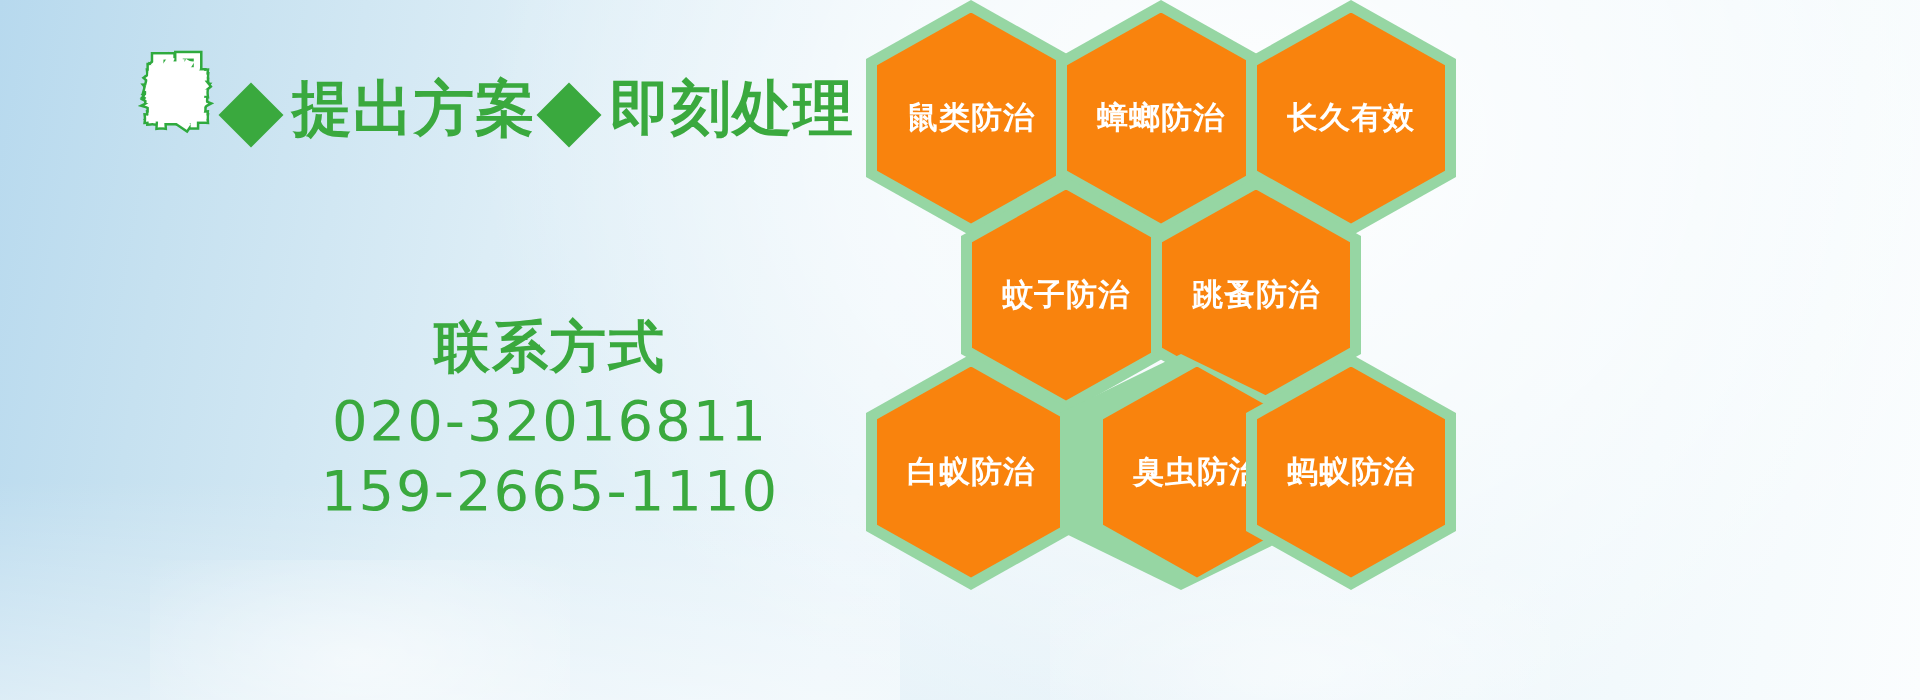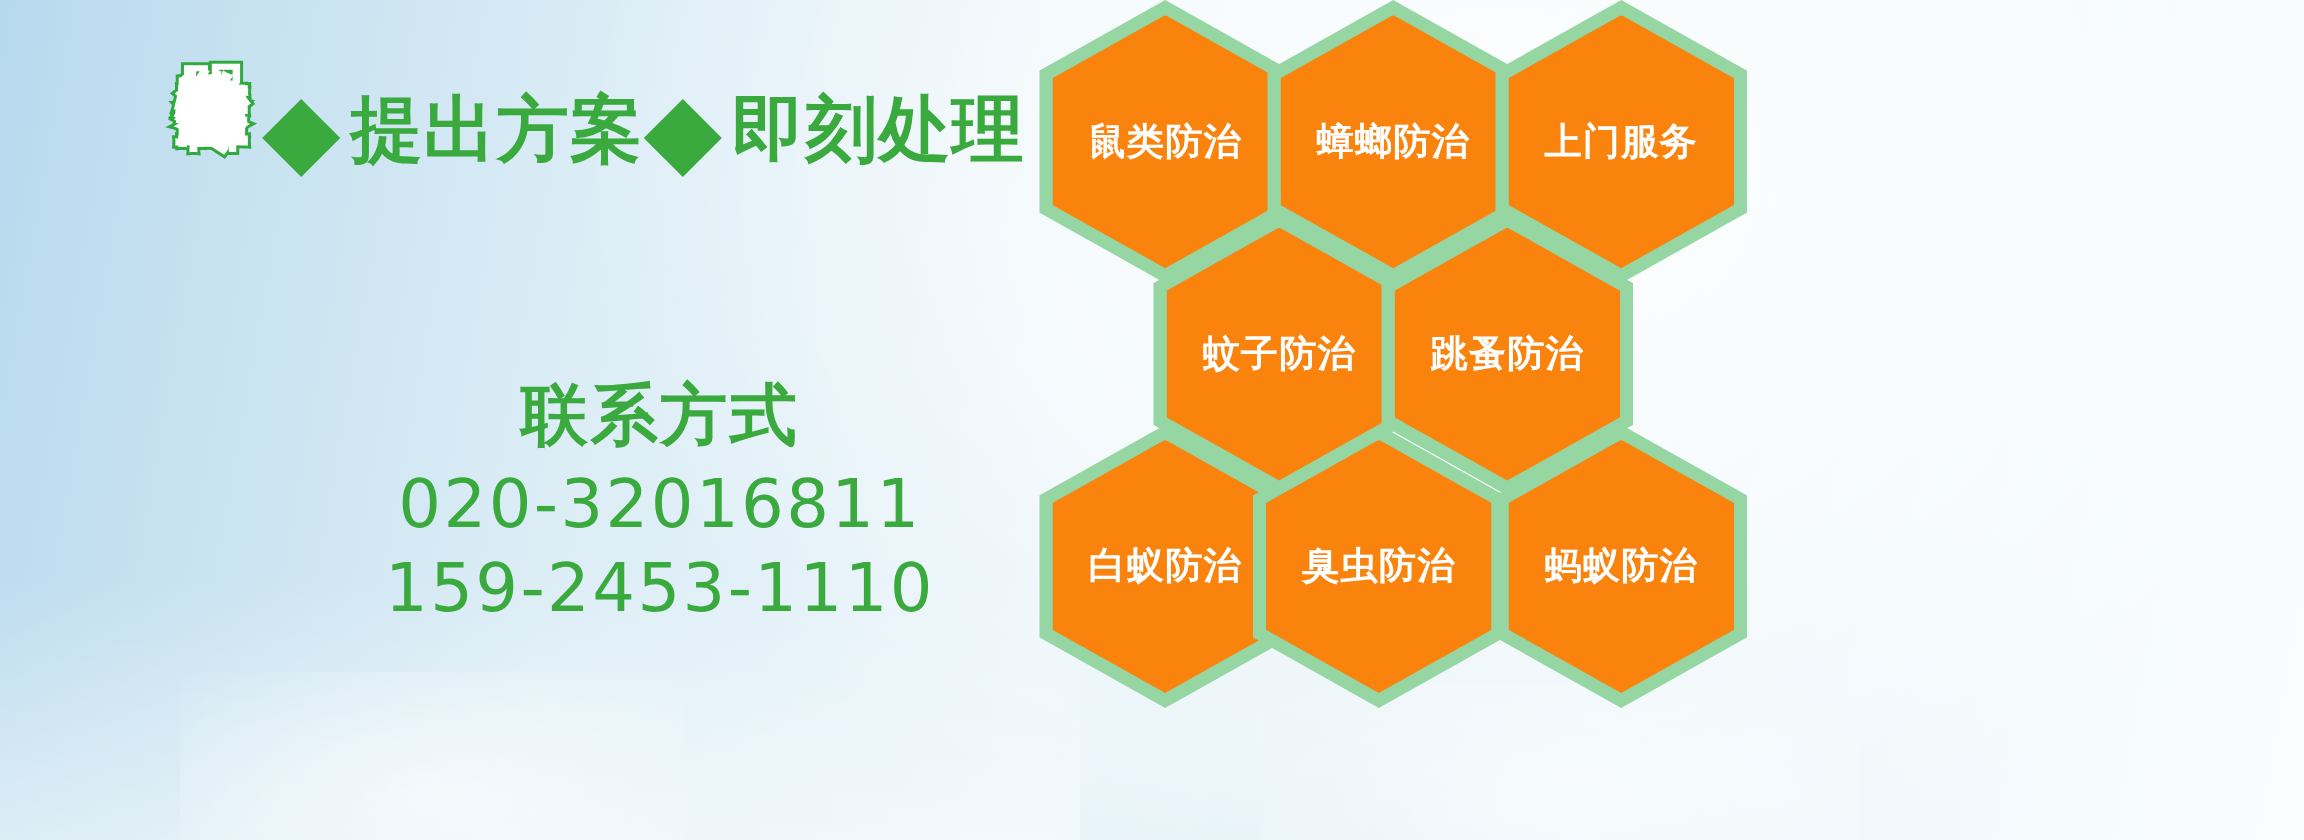--- a/index.html
+++ b/index.html
@@ -127,40 +127,40 @@
         <span class="feature-label">即刻处理</span>
       </div>
     </div>
 
 
   </div>
 
   <div id="contact">
     <div id="contact-title">联系方式</div>
     <div class="contact-phone">020-32016811</div>
-    <div class="contact-phone">159-2453-1110</div>
+    <div class="contact-phone">159-2665-1110</div>
   </div>
 
   <div id="honeycomb">
 
     <div class="hex" style="left:6px;top:14px;">
       <div class="hex-inner">
         <span class="hex-label">鼠类防治</span>
       </div>
     </div>
 
     <div class="hex" style="left:196px;top:14px;">
       <div class="hex-inner">
         <span class="hex-label">蟑螂防治</span>
       </div>
     </div>
 
     <div class="hex" style="left:386px;top:14px;">
       <div class="hex-inner">
-        <span class="hex-label">上门服务</span>
+        <span class="hex-label">长久有效</span>
       </div>
     </div>
 
     <div class="hex" style="left:101px;top:191px;">
       <div class="hex-inner">
         <span class="hex-label">蚊子防治</span>
       </div>
     </div>
 
     <div class="hex" style="left:291px;top:191px;">
@@ -168,21 +168,21 @@
         <span class="hex-label">跳蚤防治</span>
       </div>
     </div>
 
     <div class="hex" style="left:6px;top:368px;">
       <div class="hex-inner">
         <span class="hex-label">白蚁防治</span>
       </div>
     </div>
 
-    <div class="hex" style="left:184px;top:368px;">
+    <div class="hex" style="left:200px;top:368px;padding-left:32px;">
       <div class="hex-inner">
         <span class="hex-label">臭虫防治</span>
       </div>
     </div>
 
     <div class="hex" style="left:386px;top:368px;">
       <div class="hex-inner">
         <span class="hex-label">蚂蚁防治</span>
       </div>
     </div>

